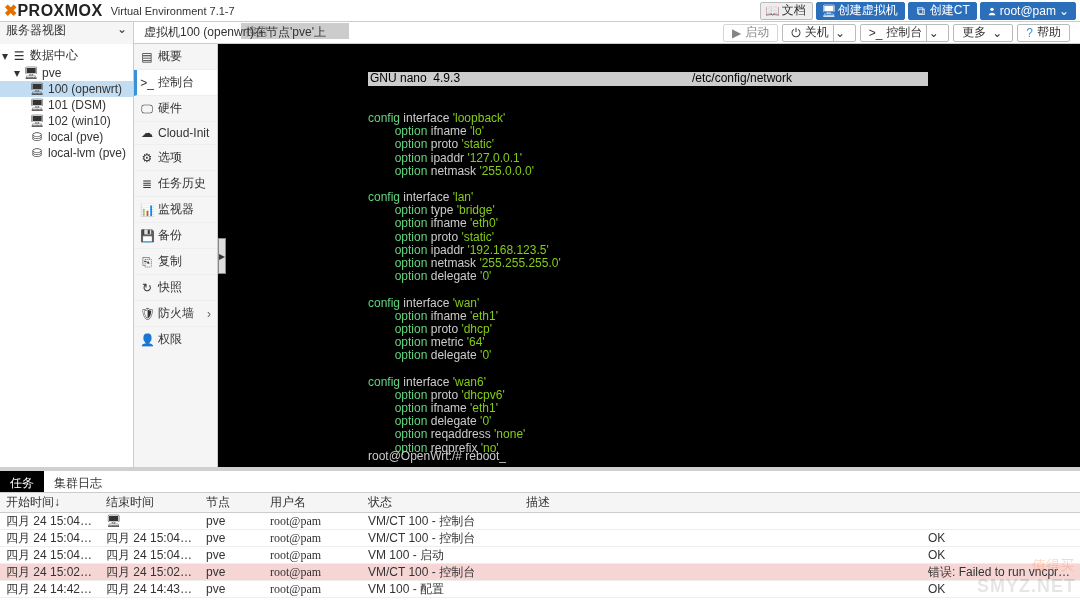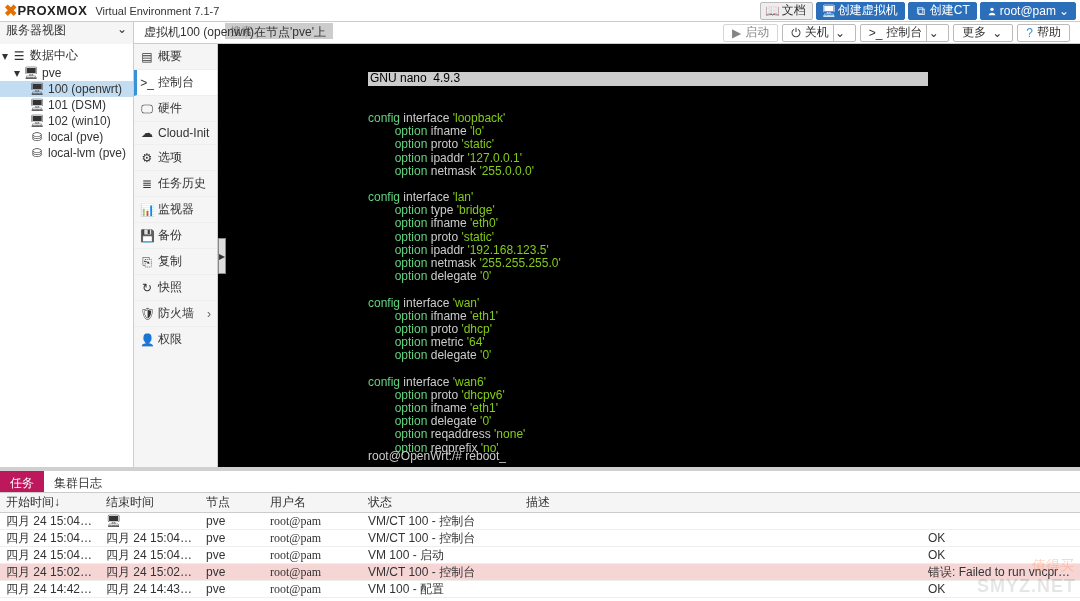--- a/index.html
+++ b/index.html
@@ -2,21 +2,21 @@
 <html><head>
 <meta charset="utf-8">
 <style>
   * { box-sizing: border-box; margin: 0; padding: 0; font-family: "Helvetica Neue", Arial, sans-serif; font-size: 12px; }
   body { width: 1080px; height: 601px; overflow: hidden; background: #fff; color: #333; position: relative; }
 
   
   .topbar { height: 22px; background: #fff; border-bottom: 1px solid #ccc; display: flex; align-items: center; padding: 0 4px; }
   .logo { display: flex; align-items: center; margin-right: 4px; }
   .logo-x { color: #e57000; font-weight: bold; font-size: 16px; margin-right: 2px; letter-spacing:-2px;}
-  .logo-text { font-weight: bold; font-size: 13px; color: #222; letter-spacing: 0.5px;}
+  .logo-text { font-weight: bold; font-size: 16px; color: #222; letter-spacing: 0.5px;}
   .ve-label { margin-left: 4px; color: #333; font-size: 11px; text-align: right; }
   .search { margin-left: 6px; }
   .search input { width: 108px; height: 16px; border: 1px solid #ccc; background: #ccc; padding: 1px 4px; font-size: 11px; outline: none; margin-top: 40px; }
   .topbar-spacer { flex: 1; }
   .top-btn { height: 18px; padding: 0 6px; display: flex; align-items: center; background: #eee; border: 1px solid #bbb; border-radius: 2px; margin-left: 3px; color: #333; cursor: pointer; }
   .top-btn.gray { background: #eee; color: #333; }
   .top-btn.blue { background: #2b6fbb; color: #fff; border-color: #2b6fbb; }
   .top-btn .t-icon { width: 12px; margin-right: 3px; display: inline-flex; justify-content: center; }
   .top-btn.user svg { margin-right: 3px; }
 
@@ -51,21 +51,21 @@
   .nano-top { color: #000; background: #ccc; display: flex; justify-content: space-between; padding: 0 2px;}
   .nano-title{ flex:1; text-align:left;}
   .nano-file{ flex:1; text-align:center;}
   .conf .h{color:#62d37f;} .conf .s{color:#84cc16;}
   .prompt{ position:absolute; left:150px; bottom:4px; color:#ccc;}
 
   
   .bottom { height: 134px; border-top: 4px solid #d0d0d0; display:flex; flex-direction:column;}
   .tabs { display:flex; height:22px; border-bottom:1px solid #ccc;}
   .tab { padding: 4px 10px; cursor:pointer; }
-  .tab.active { background:#be185d; color:#fff;}
+  .tab.active { background:#000000; color:#fff;}
   .taskgrid { flex:1; overflow:hidden; position:relative;}
   .thead, .trow { display:flex; align-items:center; height: 17px; border-bottom:1px solid #eee;}
   .thead { background:#f5f5f5; border-bottom:1px solid #ccc; height:20px;}
   .tcell { padding: 0 6px; overflow:hidden; white-space:nowrap; text-overflow:ellipsis;}
   .c-start{width:100px;} .c-end{width:100px;} .c-node{width:64px;} .c-user{width:98px;font-family:Liberation Serif, serif;} .c-desc{width:560px;} .c-status{width:128px; flex:1;}
   .trow.err { background:#f6d5d5;}
   .split-icon{width:14px; text-align:center;}
   .watermark { position:absolute; right:4px; bottom:4px; font-size:18px; color:rgba(0,0,0,0.1); font-weight:bold; letter-spacing:1px; pointer-events:none; z-index:20;}
   .watermark2 { position:absolute; right:6px; bottom:26px; color:rgba(250,150,100,0.4); z-index:20; font-size:14px;}
 </style>
@@ -223,20 +223,21 @@
         <span style="width:14px;text-align:center">👤</span>
         <span>权限</span>
       </div>
     </div>
   <div class="content">
     <div class="collapse-handle">▸</div>
     <div class="console">
       <div class="console-inner">
         <div class="nano-top">
           <span class="nano-title">GNU nano  4.9.3</span>
+          <span class="nano-file">/etc/config/network</span>
           <span style="width:60px"></span>
         </div>
         <pre class="conf" id="confbody"><span class="h">config</span> interface <span class="s">'loopback'</span>
 <span class="h">        option</span> ifname <span class="s">'lo'</span>
 <span class="h">        option</span> proto <span class="s">'static'</span>
 <span class="h">        option</span> ipaddr <span class="s">'127.0.0.1'</span>
 <span class="h">        option</span> netmask <span class="s">'255.0.0.0'</span>
 
 <span class="h">config</span> interface <span class="s">'lan'</span>
 <span class="h">        option</span> type <span class="s">'bridge'</span>

